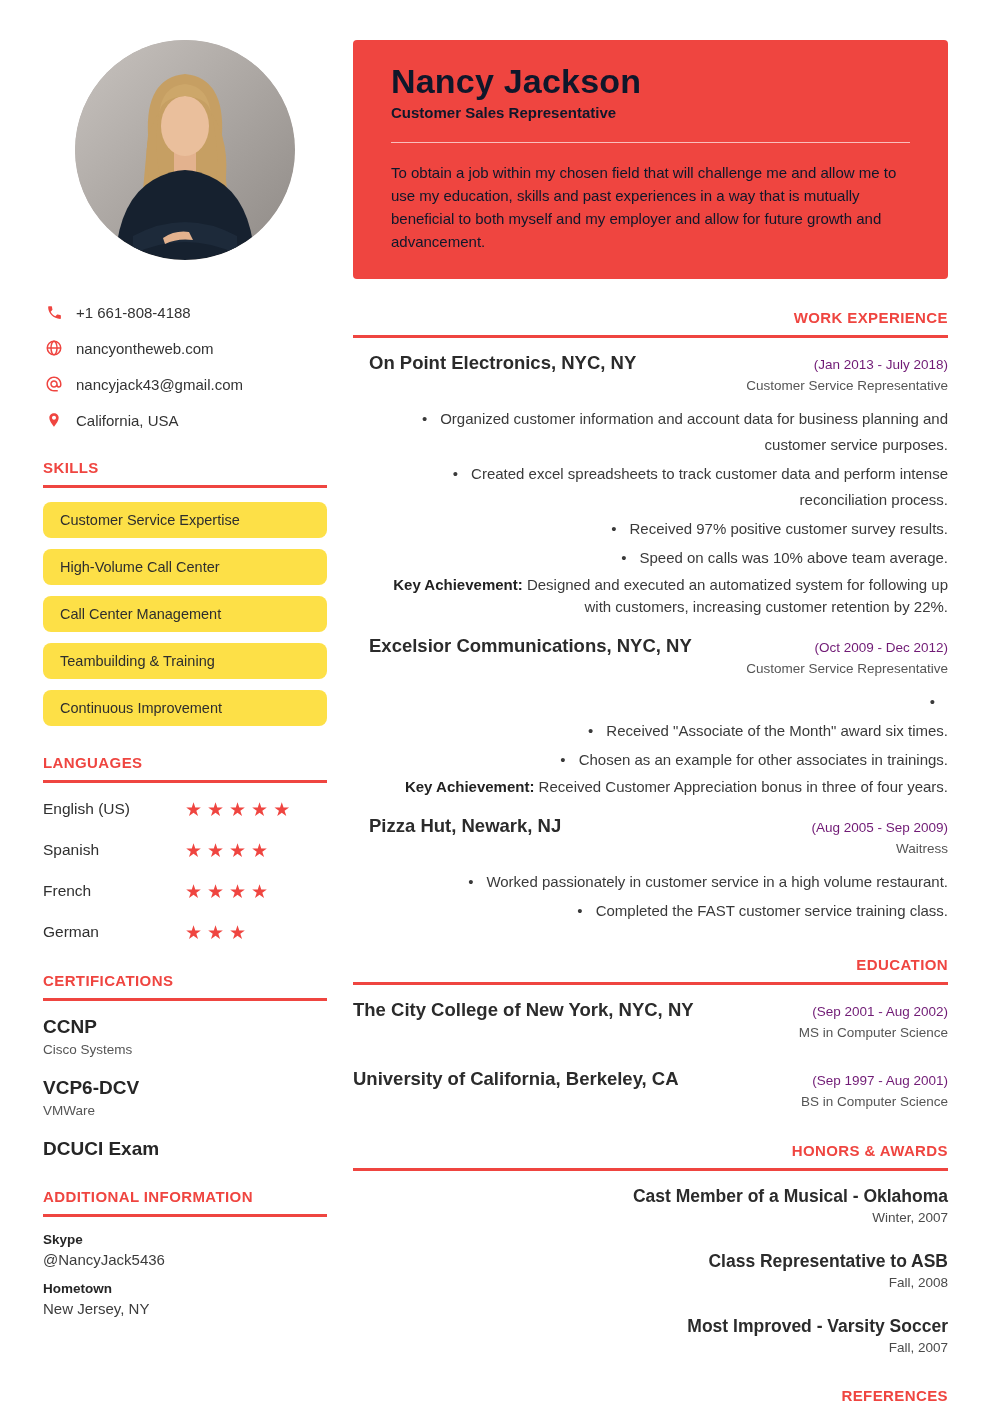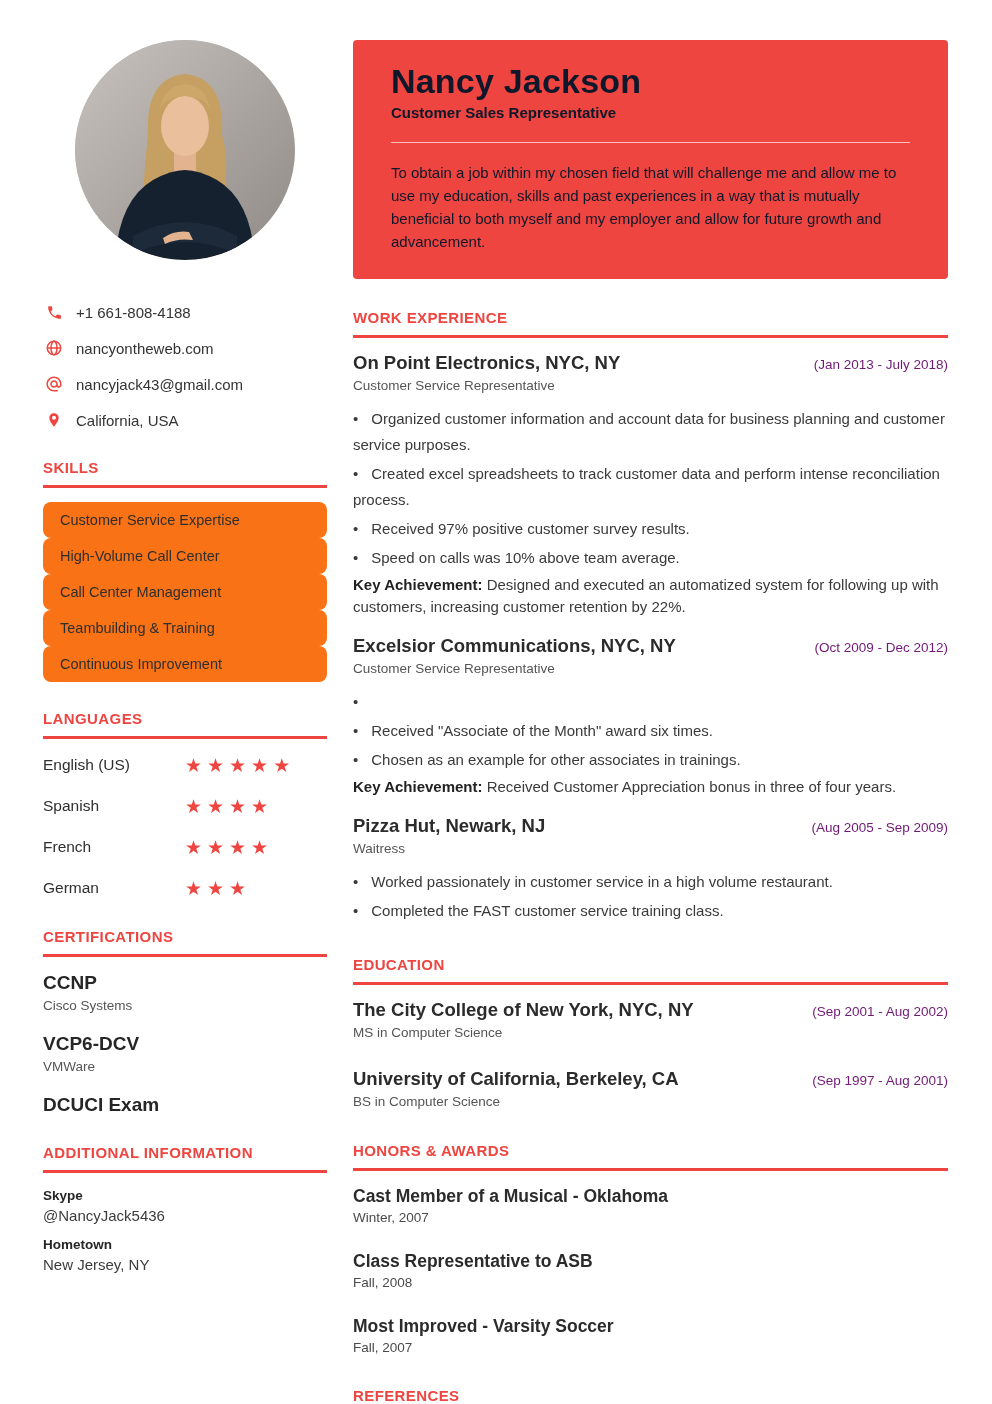--- a/index.html
+++ b/index.html
@@ -26,21 +26,21 @@
   .contact .ctext { font-size: 15px; color: #333; }
 
   .sec-h {
     margin: 0 0 14px 0; padding-bottom: 9px;
     font-size: 15px; font-weight: bold; letter-spacing: 0.4px;
     color: #ef4540; border-bottom: 3px solid #ef4540;
   }
   .side-sec { margin-top: 28px; }
 
   .pill {
-    background: #f97316; border-radius: 8px; height: 36px; 
+    background: #fde047; border-radius: 8px; height: 36px; margin-bottom: 11px;
     display: flex; align-items: center; padding: 0 17px;
     font-size: 14.5px; color: #2e2e2e;
   }
 
   .lang-row { display: flex; align-items: center; margin-bottom: 17px; height: 24px; }
   .lang-name { flex: 0 0 142px; font-size: 15.5px; color: #2f2f2f; }
   .stars { color: #ef4540; font-size: 19px; letter-spacing: 5px; line-height: 1; }
 
   .cert { margin-bottom: 18px; }
   .cert-name { font-size: 19px; font-weight: bold; color: #262626; line-height: 23px; }
@@ -55,24 +55,24 @@
   .main { width: 595px; flex: 0 0 595px; }
   .hero {
     background: #ef4540; border-radius: 4px; color: #0f172a;
     padding: 20px 38px 26px 38px; margin-bottom: 30px; min-height: 218px;
   }
   .hero h1 { margin: 0; font-size: 34px; line-height: 42px; font-weight: bold; letter-spacing: 0.2px; }
   .hero-sub { font-size: 15px; font-weight: bold; margin-top: 2px; }
   .hero-div { border: none; border-top: 1px solid rgba(255,255,255,0.65); margin: 21px 0 18px 0; }
   .hero-obj { margin: 0; font-size: 15px; line-height: 23px; }
 
-  .main-sec { margin-top: 32px; }
+  .main-sec { margin-top: 32px; text-align: right; }
   .main-sec:first-of-type { margin-top: 0; }
 
-  .job { margin-bottom: 17px; }
+  .job { margin-bottom: 17px; margin-left: 16px; }
   .job-top, .edu-top { display: flex; justify-content: space-between; align-items: baseline; }
   .job-co, .edu-name { margin: 0; font-size: 18.5px; font-weight: bold; color: #2b2b2b; line-height: 22px; }
   .job-dates, .edu-dates { font-size: 13.5px; color: #701a75; white-space: nowrap; padding-left: 14px; }
   .job-role, .edu-degree { font-size: 13.5px; color: #555; margin-top: 3px; line-height: 17px; }
   .bullets { margin-top: 12px; }
   .blt { font-size: 15px; line-height: 26px; color: #3a3a3a; margin-bottom: 3px; }
   .blt .dot::before { content: "•"; }
   .blt .dot { margin-right: 13px; }
   .key { margin: 2px 0 0 0; font-size: 15px; line-height: 22px; color: #3a3a3a; }
   .key strong { color: #222; }

